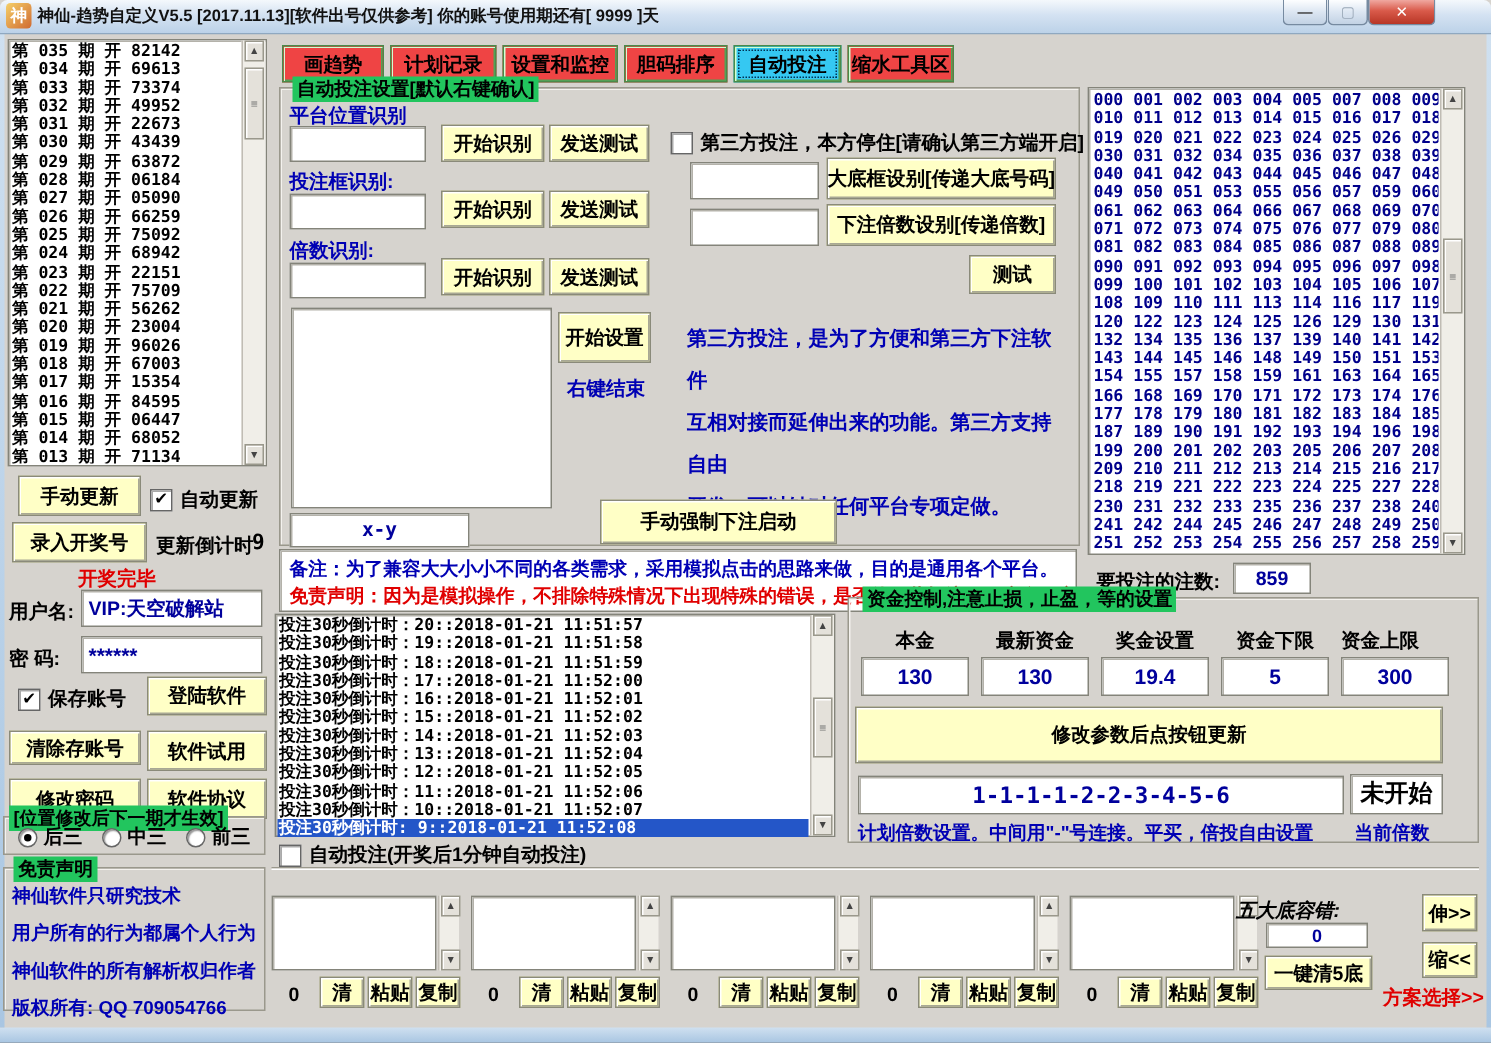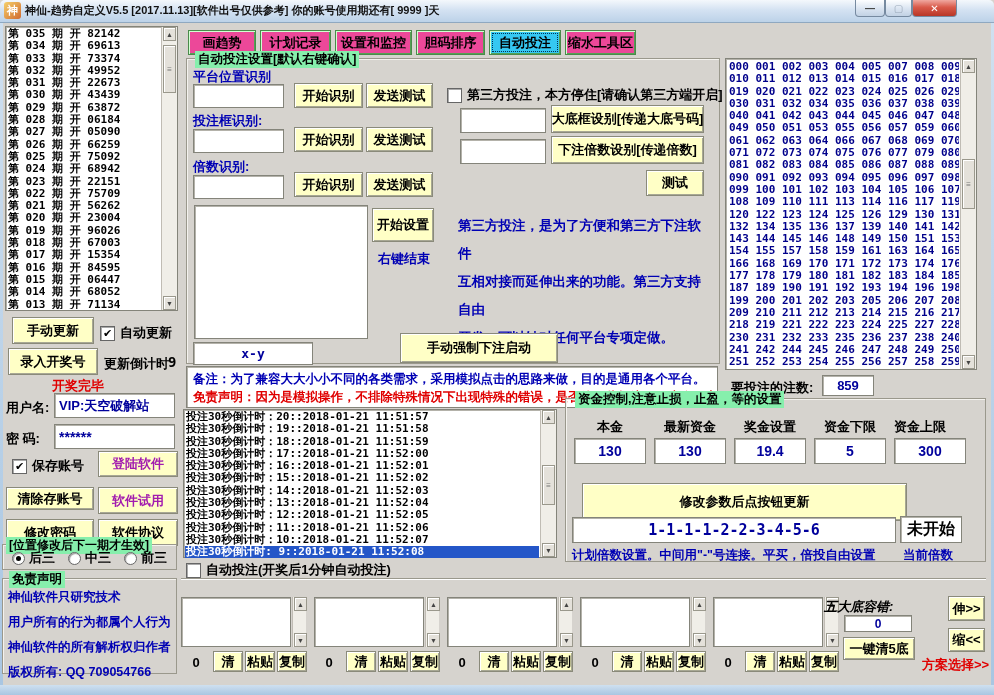--- a/index.html
+++ b/index.html
@@ -24,29 +24,29 @@
   .strip{position:absolute;background:linear-gradient(#cfe0f0,#a9c6e2);}
   
   .inp{position:absolute;background:#fff;border:1px solid #84847a;
        box-shadow:inset 1px 1px 0 #b4b2aa;box-sizing:border-box;}
   .val{display:flex;align-items:center;justify-content:center;color:#00009c;font-weight:bold;}
   
   .ybtn{position:absolute;background:#ffffc6;border:1px solid #8a8a7a;
     box-shadow:inset 1px 1px 0 #ffffff, inset -1px -1px 0 #a8a894;
     display:flex;align-items:center;justify-content:center;
     font-size:13px;font-weight:bold;color:#000;box-sizing:border-box;cursor:default;white-space:nowrap;}
-  .ybtn.disabled{color:#a21caf;}
-  
-  .gbtn{position:absolute;top:30px;height:25px;background:#ec4899;border:1px solid #4a8a4a;
+  .ybtn.disabled{color:#000000;}
+  
+  .gbtn{position:absolute;top:30px;height:25px;background:#ef4444;border:1px solid #4a8a4a;
     box-shadow:inset 1px 1px 0 #d2ffd2, inset -1px -1px 0 #55a055;
     display:flex;align-items:center;justify-content:center;font-size:13px;font-weight:bold;box-sizing:border-box;}
   .gbtn.active{background:#35c8f2;outline:1px dotted #035;outline-offset:-4px;}
   
   .grp{position:absolute;border:1px solid #9a988c;box-shadow:inset 1px 1px 0 #f4f2ee;box-sizing:border-box;}
-  .grp-title{position:absolute;background:#86efac;padding:0 3px;font-size:12.5px;font-weight:bold;white-space:nowrap;}
+  .grp-title{position:absolute;background:#22c55e;padding:0 3px;font-size:12.5px;font-weight:bold;white-space:nowrap;}
   .bluetxt{color:#0000b4;font-weight:bold;}
   .redtxt{color:#e00000;font-weight:bold;}
   .lbl{position:absolute;font-size:13px;font-weight:bold;white-space:nowrap;}
   
   .listrows{position:absolute;white-space:pre;overflow:hidden;}
   
   .vsb{position:absolute;background:#f0eee8;border-left:1px solid #c0bcb4;box-sizing:border-box;}
   .vsb .ar{position:absolute;left:1px;width:13px;height:14px;background:#e4e1da;border:1px solid #9a988c;
     box-shadow:inset 1px 1px 0 #fff;font-size:7px;line-height:13px;text-align:center;color:#444;box-sizing:border-box;}
   .vsb .up{top:0;} .vsb .dn{bottom:0;}
@@ -276,21 +276,21 @@
   <div class="lbl" style="left:734px;top:418px;width:72px;text-align:center;">奖金设置</div>
   <div class="lbl" style="left:814px;top:418px;width:72px;text-align:center;">资金下限</div>
   <div class="lbl" style="left:894px;top:418px;width:72px;">资金上限</div>
 
   <div class="inp val" style="left:574px;top:438px;width:72px;height:26px;font-size:14px;">130</div>
   <div class="inp val" style="left:654px;top:438px;width:72px;height:26px;font-size:14px;">130</div>
   <div class="inp val" style="left:734px;top:438px;width:72px;height:26px;font-size:14px;">19.4</div>
   <div class="inp val" style="left:814px;top:438px;width:72px;height:26px;font-size:14px;">5</div>
   <div class="inp val" style="left:894px;top:438px;width:72px;height:26px;font-size:14px;">300</div>
 
-  <div class="ybtn" style="left:582px;top:471px;width:325px;height:38px;margin-top:12px;">修改参数后点按钮更新</div>
+  <div class="ybtn" style="left:570px;top:471px;width:392px;height:38px;">修改参数后点按钮更新</div>
   <div class="inp val mono" style="left:572px;top:517px;width:324px;height:26px;font-size:15px;">1-1-1-1-2-2-3-4-5-6</div>
   <div class="inp" style="left:900px;top:516px;width:62px;height:27px;">
     <div class="abs" style="left:0;top:2px;width:100%;text-align:center;font-size:16px;font-weight:bold;color:#000;">未开始</div>
   </div>
   <div class="abs bluetxt" style="left:572px;top:547px;font-size:12.5px;white-space:nowrap;">计划倍数设置。中间用"-"号连接。平买，倍投自由设置</div>
   <div class="abs bluetxt" style="left:903px;top:547px;font-size:12.5px;">当前倍数</div>
 
   <div class="abs" style="left:181px;top:578px;width:805px;height:0;border-top:1px solid #9a988c;border-bottom:1px solid #fff;"></div>
 
   <div class="inp" style="left:181px;top:597px;width:110px;height:50px;"></div>

